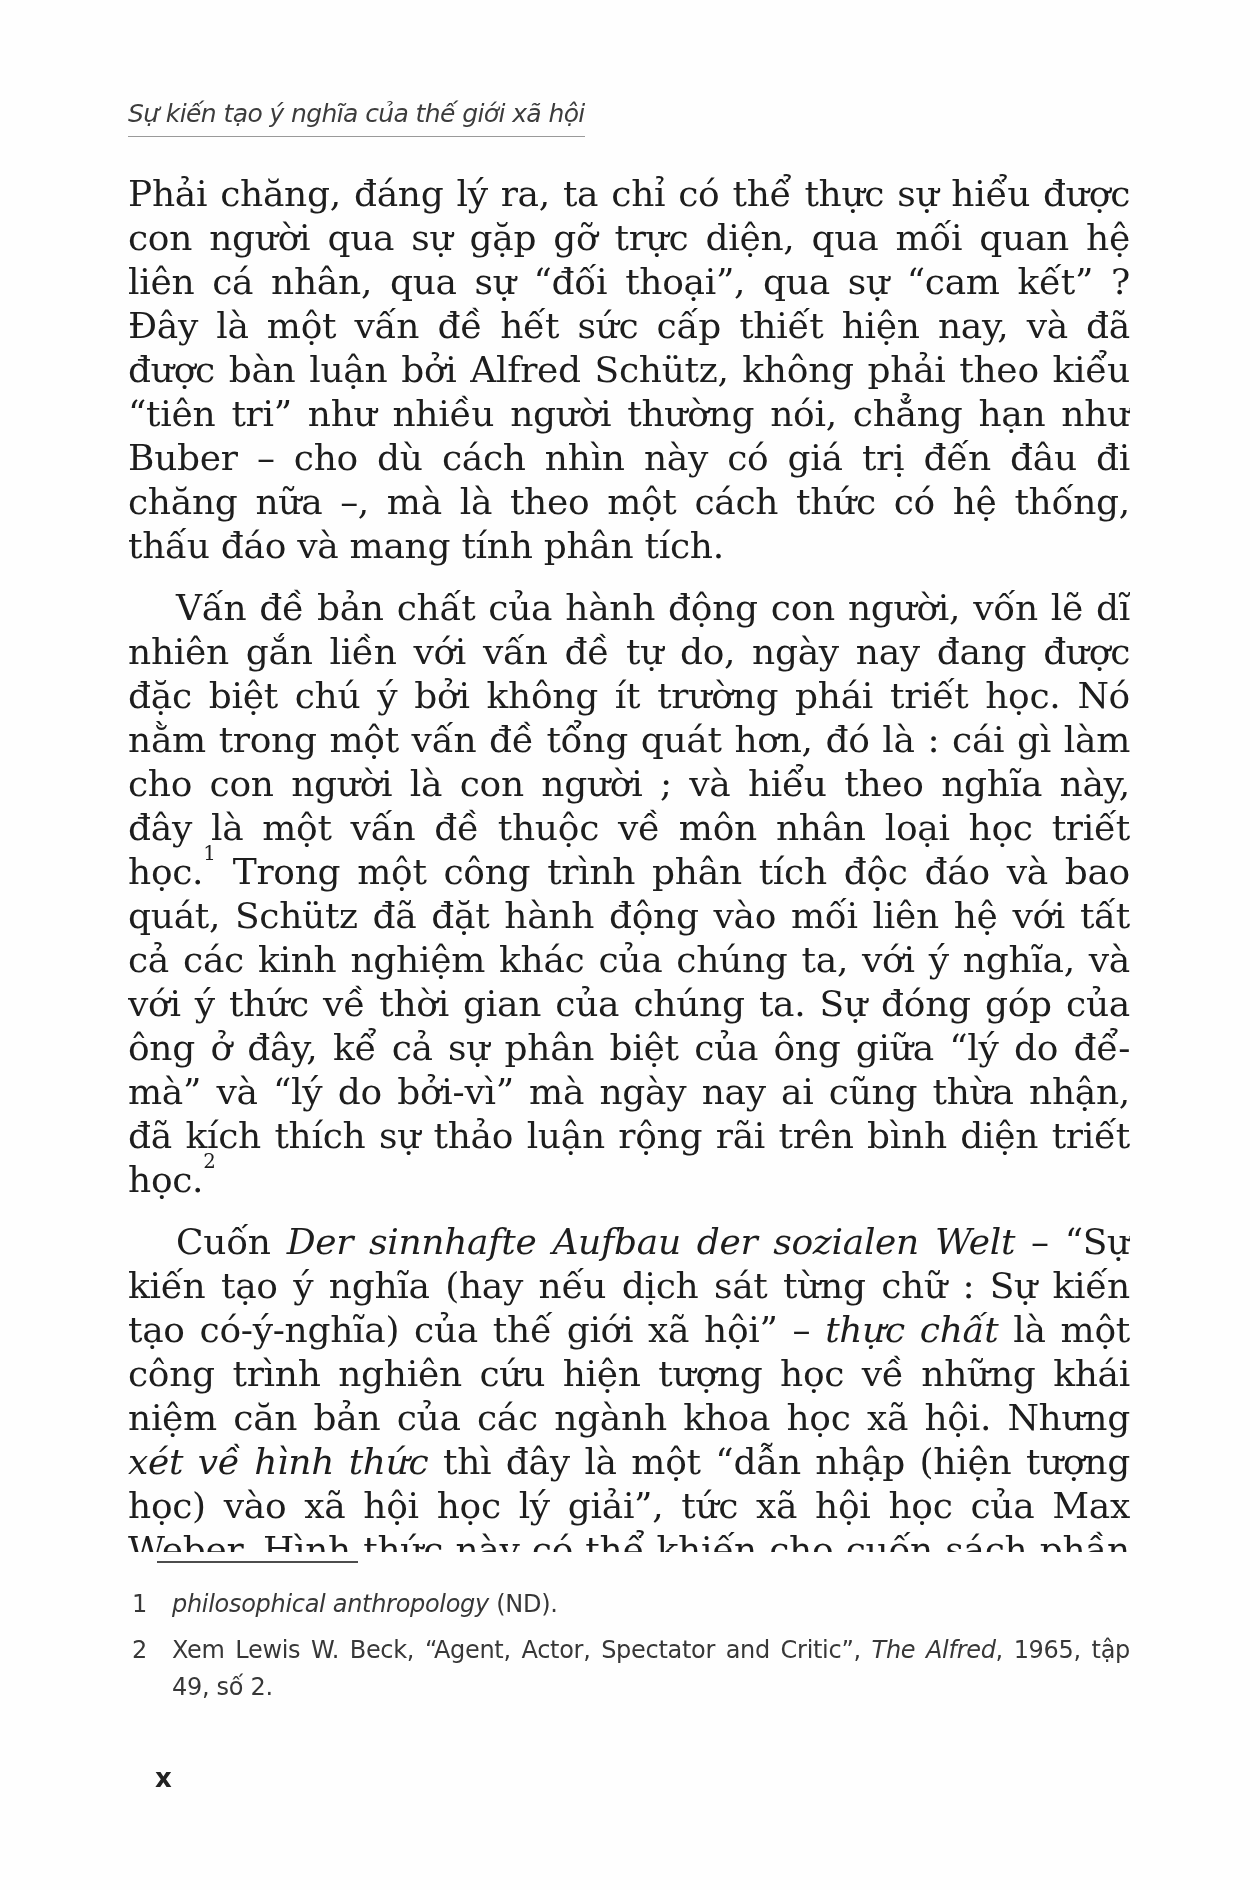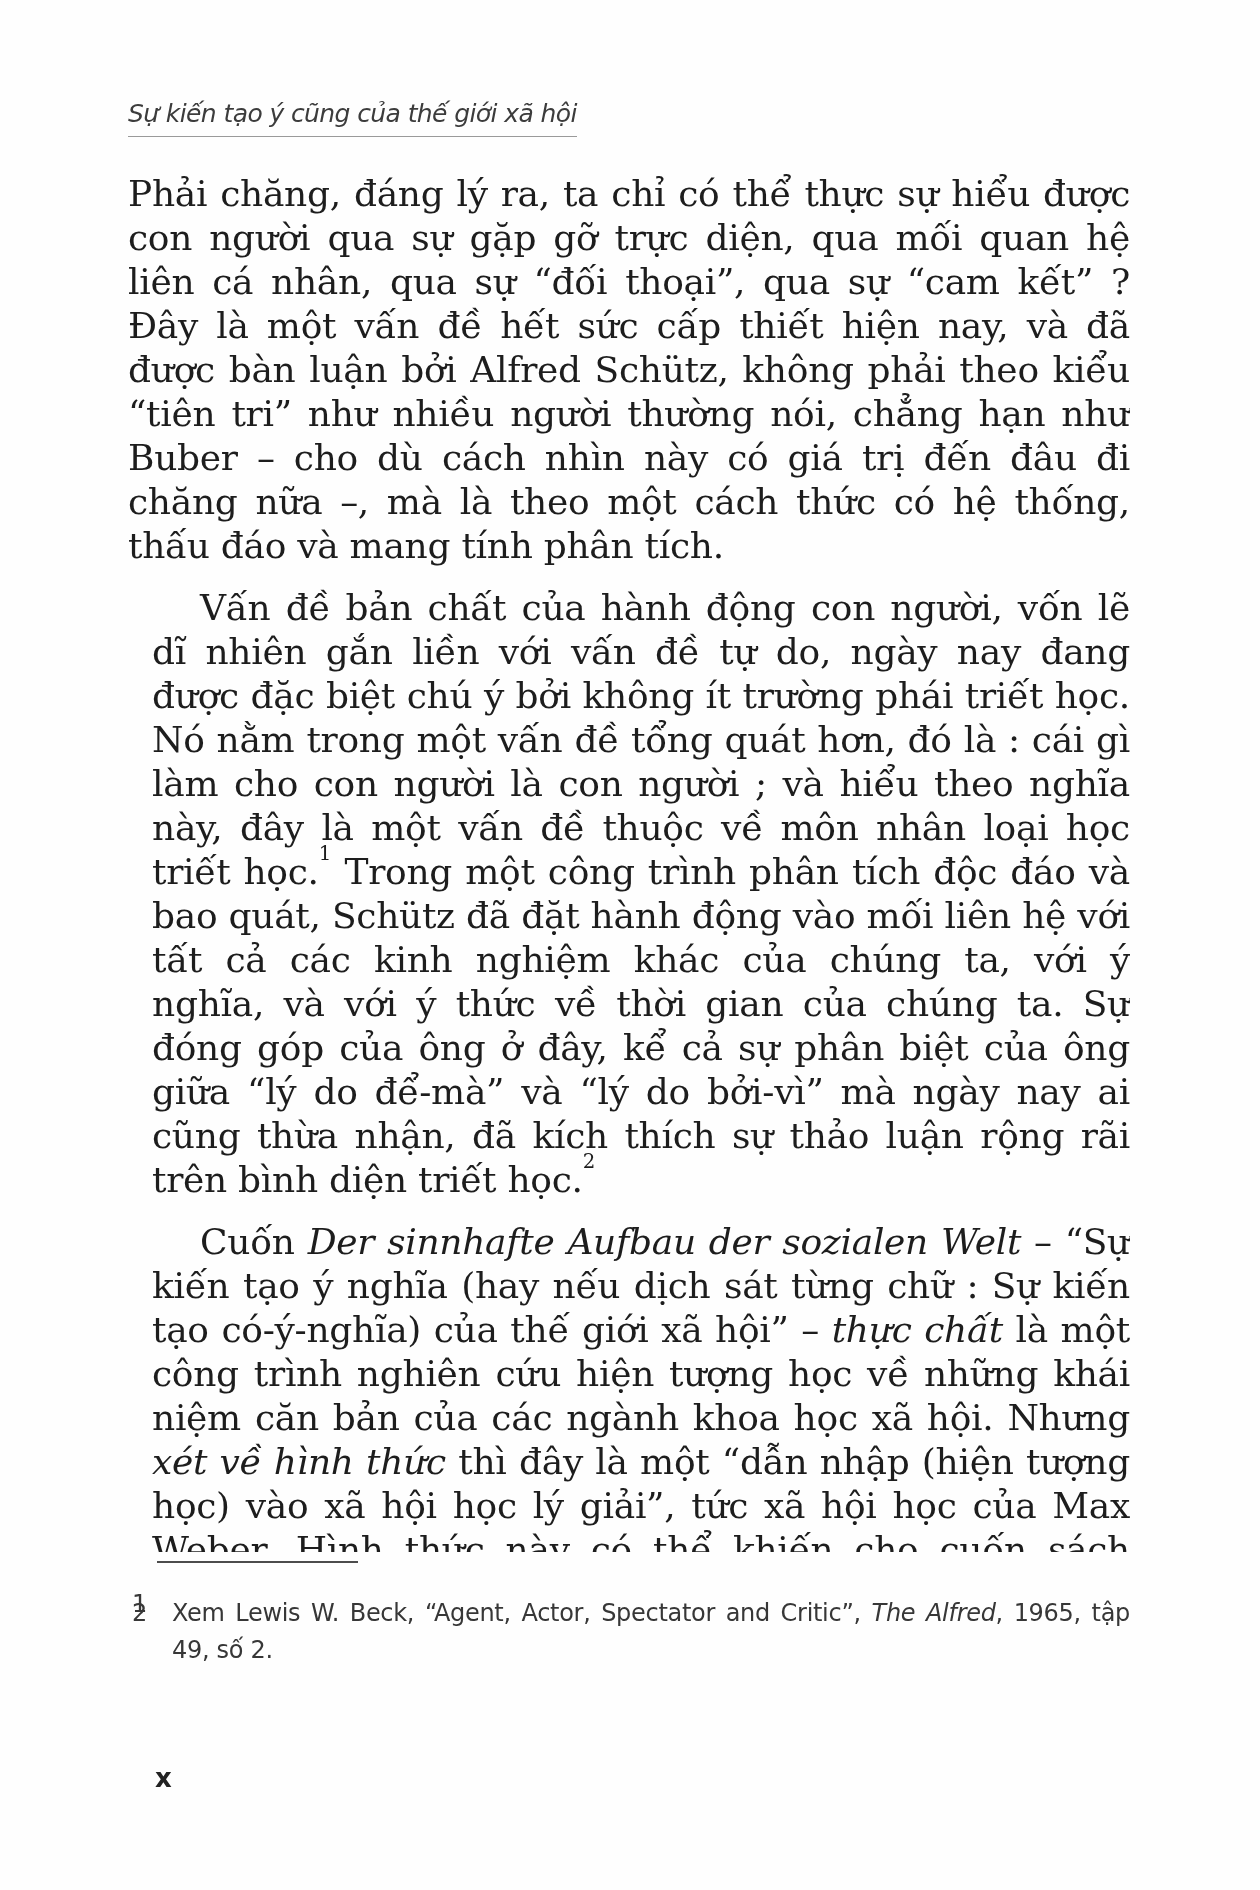--- a/index.html
+++ b/index.html
@@ -44,21 +44,20 @@
     line-height: 44px;
     color: #1d1d1d;
     letter-spacing: -0.3px;
     text-align: justify;
   }
   .para {
     margin: 0;
   }
   .para + .para {
     margin-top: 18px;
-    margin-left: 24px;
   }
   .para.indent {
     text-indent: 48px;
   }
   .para em, .footnote em {
     font-style: italic;
   }
   sup.fn-ref {
     font-size: 0.55em;
     line-height: 0;
@@ -110,31 +109,31 @@
     font-weight: bold;
     color: #222222;
   }
 </style>
 </head>
 <body>
 
 <div class="page">
 
   <div class="running-head">
-    <span class="running-head-text">Sự kiến tạo ý cũng của thế giới xã hội</span>
+    <span class="running-head-text">Sự kiến tạo ý nghĩa của thế giới xã hội</span>
   </div>
 
   <div class="body-block" id="body-paragraphs">
       <p class="para"><span>Phải chăng, đáng lý ra, ta chỉ có thể thực sự hiểu được con người qua sự gặp gỡ trực diện, qua mối quan hệ liên cá nhân, qua sự “đối thoại”, qua sự “cam kết” ? Đây là một vấn đề hết sức cấp thiết hiện nay, và đã được bàn luận bởi Alfred Schütz, không phải theo kiểu “tiên tri” như nhiều người thường nói, chẳng hạn như Buber – cho dù cách nhìn này có giá trị đến đâu đi chăng nữa –, mà là theo một cách thức có hệ thống, thấu đáo và mang tính phân tích.</span></p>
       <p class="para indent"><span>Vấn đề bản chất của hành động con người, vốn lẽ dĩ nhiên gắn liền với vấn đề tự do, ngày nay đang được đặc biệt chú ý bởi không ít trường phái triết học. Nó nằm trong một vấn đề tổng quát hơn, đó là : cái gì làm cho con người là con người ; và hiểu theo nghĩa này, đây là một vấn đề thuộc về môn nhân loại học triết học.</span><sup class="fn-ref">1</sup><span> Trong một công trình phân tích độc đáo và bao quát, Schütz đã đặt hành động vào mối liên hệ với tất cả các kinh nghiệm khác của chúng ta, với ý nghĩa, và với ý thức về thời gian của chúng ta. Sự đóng góp của ông ở đây, kể cả sự phân biệt của ông giữa “lý do để-mà” và “lý do bởi-vì” mà ngày nay ai cũng thừa nhận, đã kích thích sự thảo luận rộng rãi trên bình diện triết học.</span><sup class="fn-ref">2</sup></p>
       <p class="para indent"><span>Cuốn </span><em>Der sinnhafte Aufbau der sozialen Welt</em><span> – “Sự kiến tạo ý nghĩa (hay nếu dịch sát từng chữ : Sự kiến tạo có-ý-nghĩa) của thế giới xã hội” – </span><em>thực chất</em><span> là một công trình nghiên cứu hiện tượng học về những khái niệm căn bản của các ngành khoa học xã hội. Nhưng </span><em>xét về hình thức</em><span> thì đây là một “dẫn nhập (hiện tượng học) vào xã hội học lý giải”, tức xã hội học của Max Weber. Hình thức này có thể khiến cho cuốn sách phần nào trở nên khó hiểu đối với độc giả Anh-Mỹ vốn chỉ biết Weber qua những công trình sử học cụ thể đồ sộ của ông mà thôi. Tương tự như vậy, những độc giả nào không biết gì về hiện tượng học thì chắc sẽ gặp nhiều khó khăn. Trong phạm vi một bài giới thiệu theo dạng này, chúng tôi không thể nào giải nghĩa chi tiết các khái niệm căn bản của Husserl hoặc của Weber, chứ đừng nói chi đến việc giải nghĩa tất cả các khái niệm này cùng một lúc. Nhưng thật may mắn là Schütz</span></p>
     </div>
 
   <div class="footnote-rule"></div>
 
   <div class="footnotes" id="footnotes">
-      <div class="footnote"><span class="fn-num">1</span></div>
+      <div class="footnote"><span class="fn-num">1</span><span><em>philosophical anthropology</em><span> (ND).</span></span></div>
       <div class="footnote"><span class="fn-num">2</span><span><span>Xem Lewis W. Beck, “Agent, Actor, Spectator and Critic”, </span><em>The Alfred</em><span>, 1965, tập 49, số 2.</span></span></div>
     </div>
 
   <div class="page-number">x</div>
 
 </div>
 
 </body></html>

